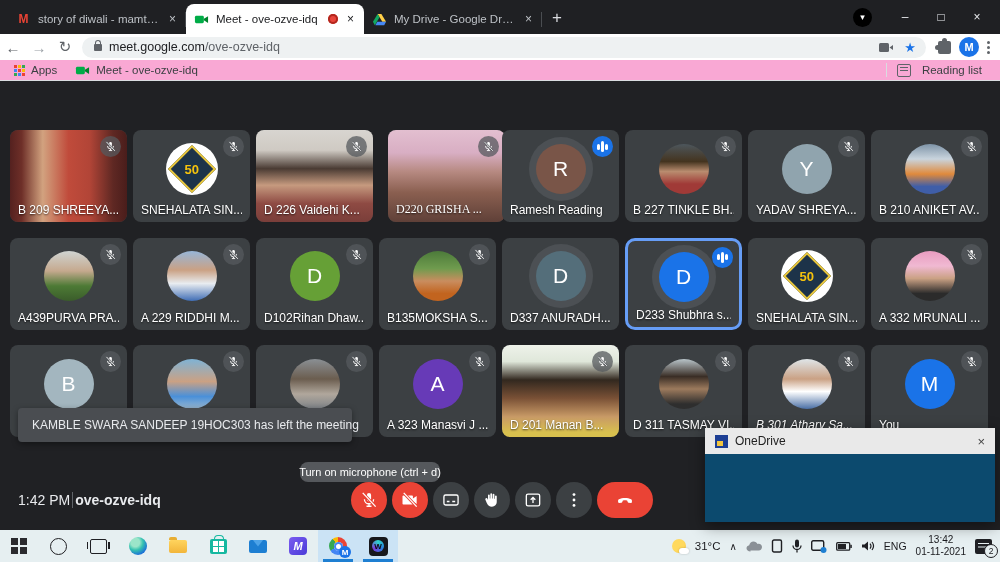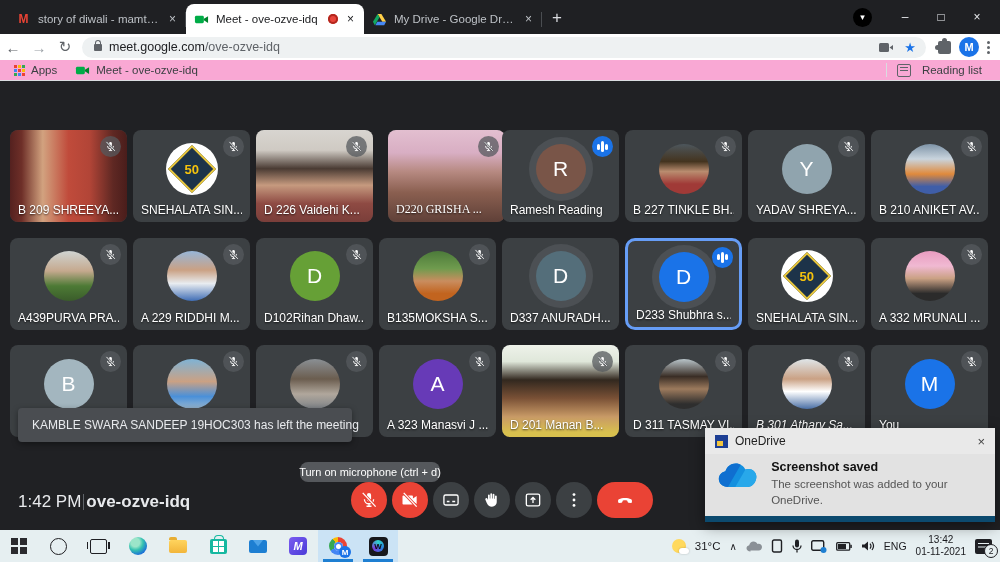--- a/index.html
+++ b/index.html
@@ -93,21 +93,21 @@
   .p8{background:linear-gradient(180deg,#8a8f94 0%,#6b5d4f 40%,#b0a79c 70%,#7d8287 100%);}
   .p9{background:linear-gradient(180deg,#b8c4c9 0%,#3a2e26 35%,#9c7a5d 60%,#2e2e2e 90%);}
   .p10{background:linear-gradient(180deg,#dfe5e8 0%,#caa184 40%,#ffffff 65%,#4a6fa5 100%);}
 
   .toast{position:absolute;left:18px;top:327px;width:334px;height:34px;background:#4a4d51;border-radius:4px;
     color:#e8eaed;font-size:12px;display:flex;align-items:center;padding:0 14px;box-sizing:border-box;z-index:6;
     box-shadow:0 2px 6px rgba(0,0,0,.4);white-space:nowrap;}
   .tooltip{position:absolute;left:300px;top:381px;width:140px;height:20px;background:#55585c;border-radius:8px;
     color:#fff;font-size:11px;display:flex;align-items:center;justify-content:center;z-index:6;white-space:nowrap;}
 
-  .ctrl-info{position:absolute;left:18px;top:411px;display:flex;align-items:center;color:#e8eaed;font-size:17px;gap:2px;justify-content:flex-end;}
+  .ctrl-info{position:absolute;left:18px;top:411px;display:flex;align-items:center;color:#e8eaed;font-size:14px;gap:2px;justify-content:flex-end;}
   .ctrl-info .sep{width:1px;height:16px;background:#5f6368;}
   .ctrl-info .code{font-weight:bold;}
   .controls{position:absolute;left:351px;top:401px;display:flex;gap:5px;align-items:center;}
   .cbtn{width:36px;height:36px;border-radius:50%;display:flex;align-items:center;justify-content:center;}
   .cbtn.dark{background:#3c4043;}
   .cbtn.red{background:#ea4335;}
   .cbtn.pill{width:56px;border-radius:18px;background:#ea4335;}
   .cbtn svg{width:20px;height:20px;}
 
   
@@ -611,31 +611,20 @@
         </div>
       </div>
   </div>
 
   <div class="od">
     <div class="od-head">
       <span class="od-ic"></span>
       <span>OneDrive</span>
       <span class="x">×</span>
     </div>
-    <div class="od-body">
-      <svg width="46" height="30" viewBox="0 0 46 30">
-        <path d="M12 28c-6 0-10-3.8-10-8.6 0-4.2 3-7.6 7.2-8.4C10.6 6 15 2.5 20.4 2.5c4.7 0 8.7 2.6 10.6 6.5 1-.4 2-.6 3.2-.6 4.9 0 8.8 3.7 8.8 8.6S39.1 28 34.2 28H12z" fill="#1490df"></path>
-        <path d="M12 28c-6 0-10-3.8-10-8.6 0-4.2 3-7.6 7.2-8.4C10.6 6 15 2.5 20.4 2.5c2 0 3.9.5 5.5 1.4L12 28z" fill="#0f6fd0"></path>
-        <path d="M31 9c1-.4 2-.6 3.2-.6 4.9 0 8.8 3.7 8.8 8.6S39.1 28 34.2 28H20z" fill="#28a8ea"></path>
-      </svg>
-      <div>
-        <div class="od-title">Screenshot saved</div>
-        <div class="od-text">The screenshot was added to your OneDrive.</div>
-      </div>
-    </div>
   </div>
 
   <div class="taskbar">
     <div class="startbtn">
         <span class="winlogo">
           <i></i>
           <i></i>
           <i></i>
           <i></i>
         </span>

